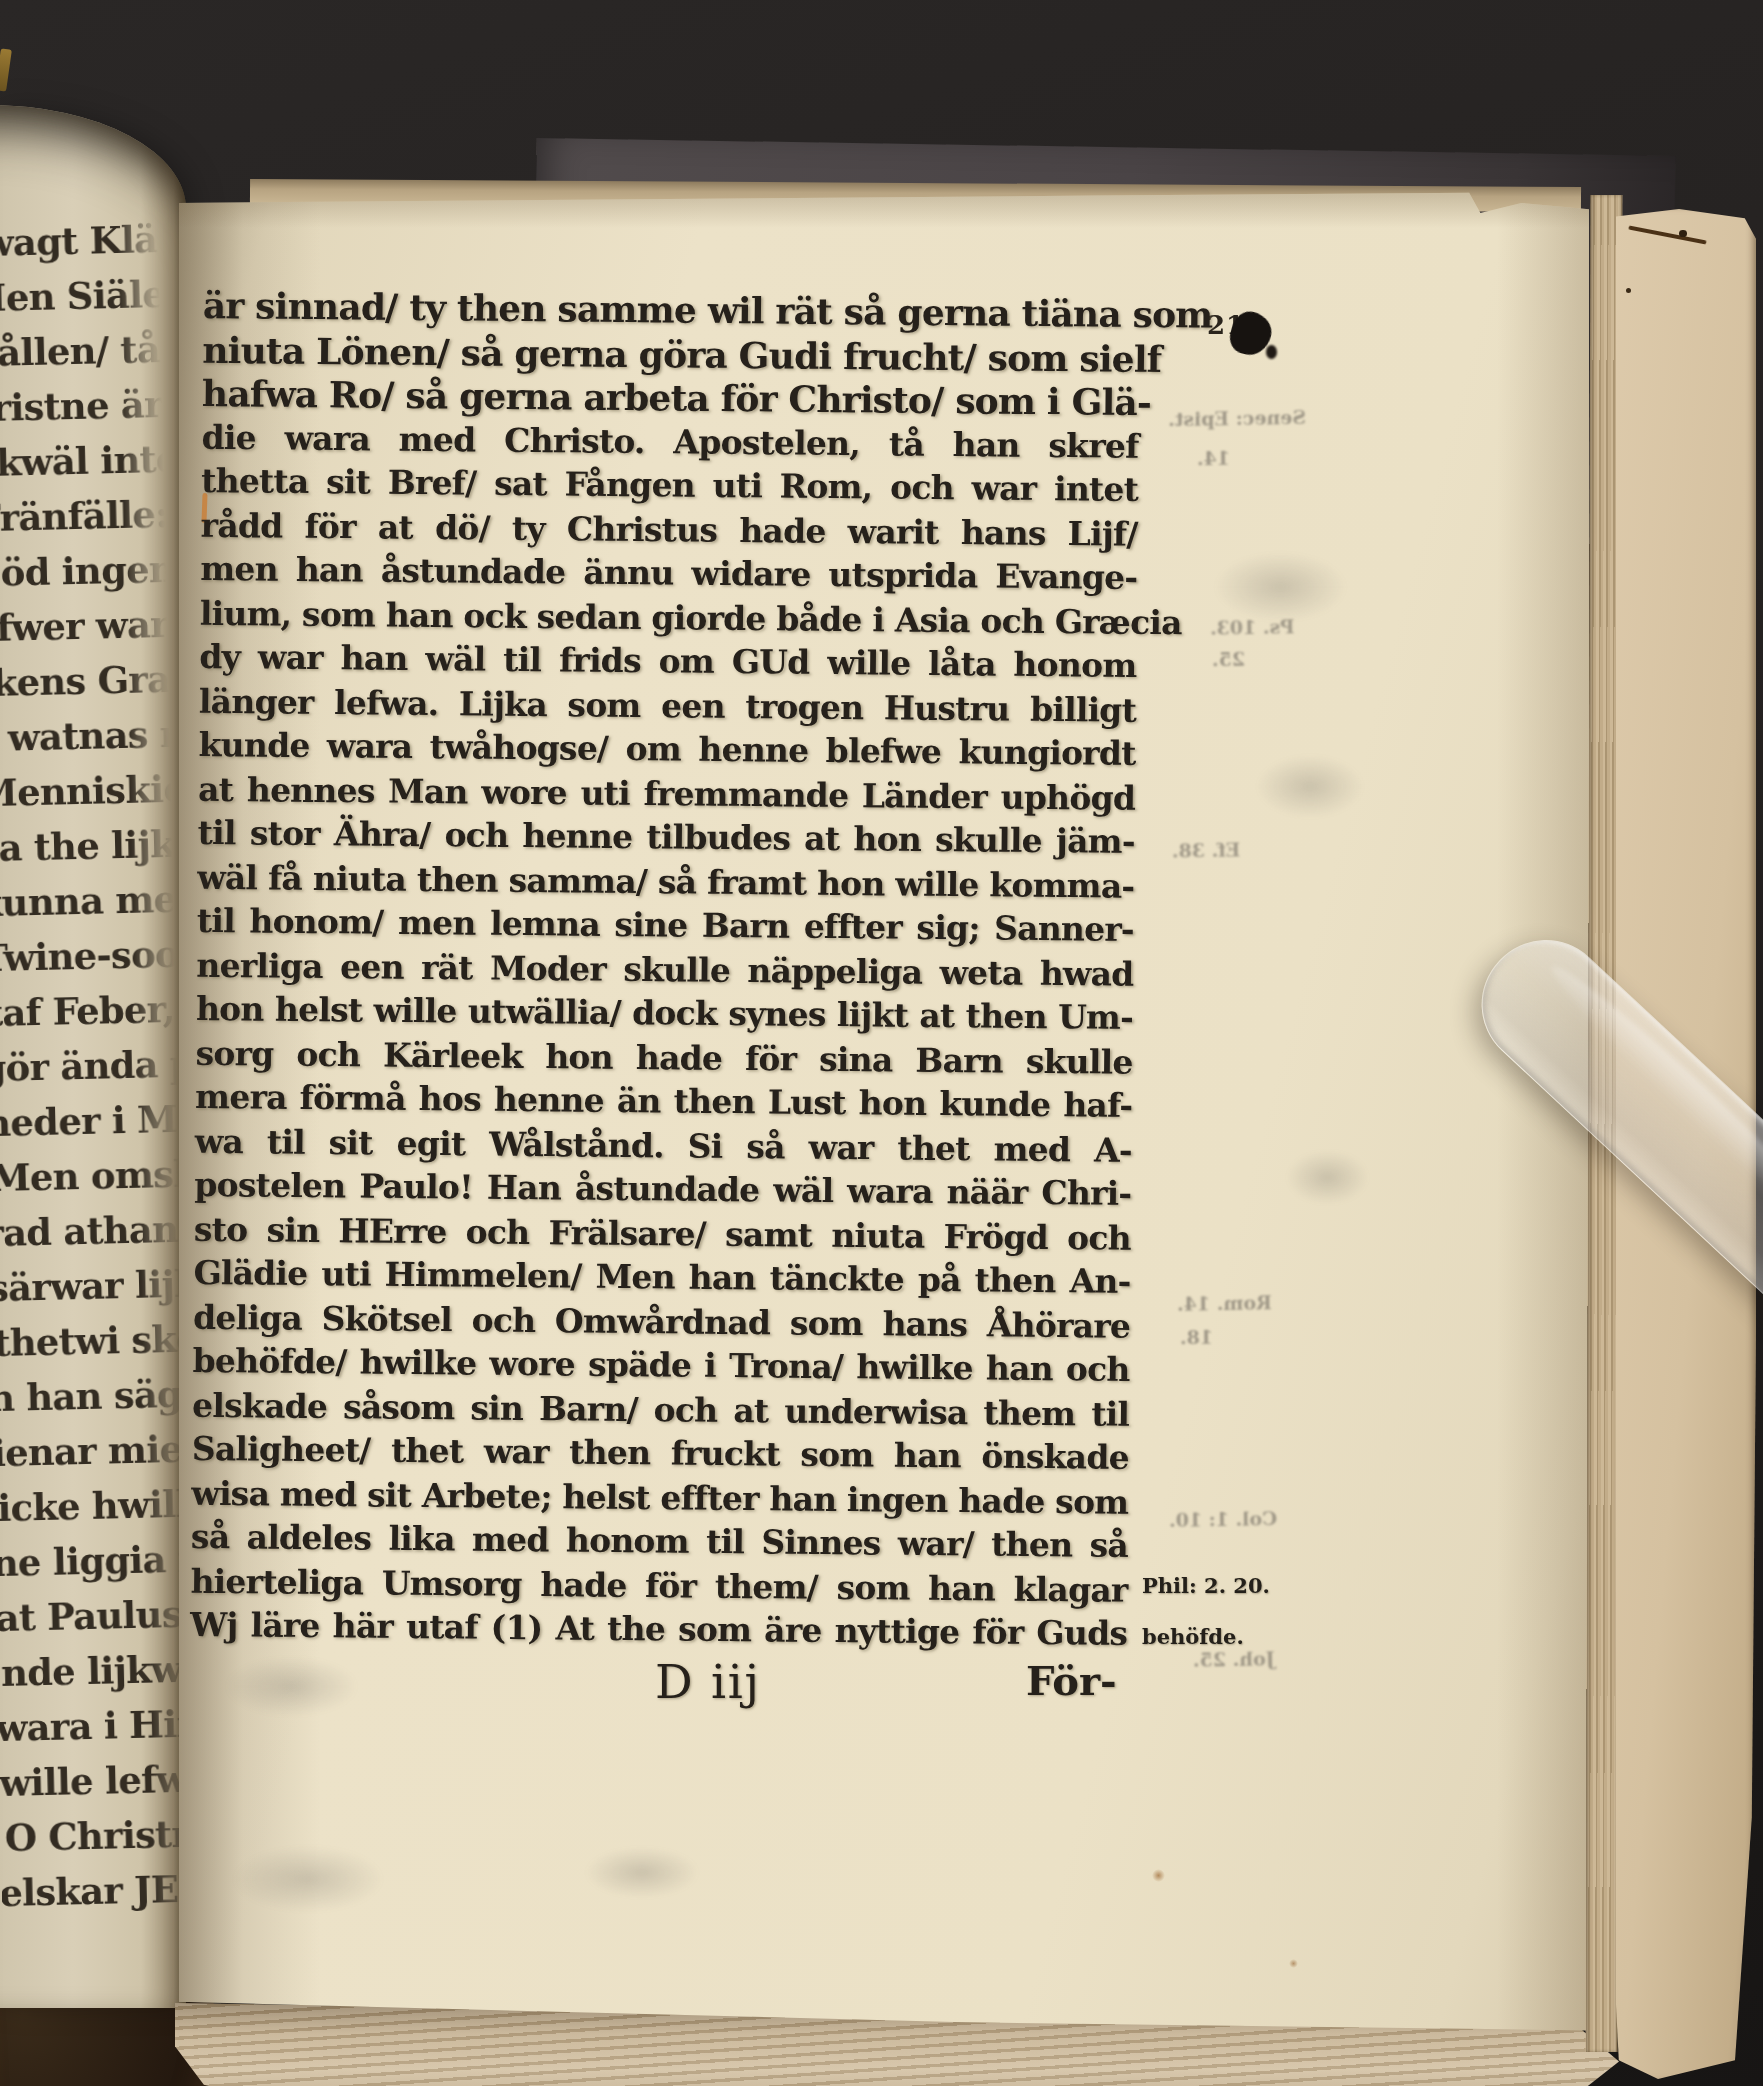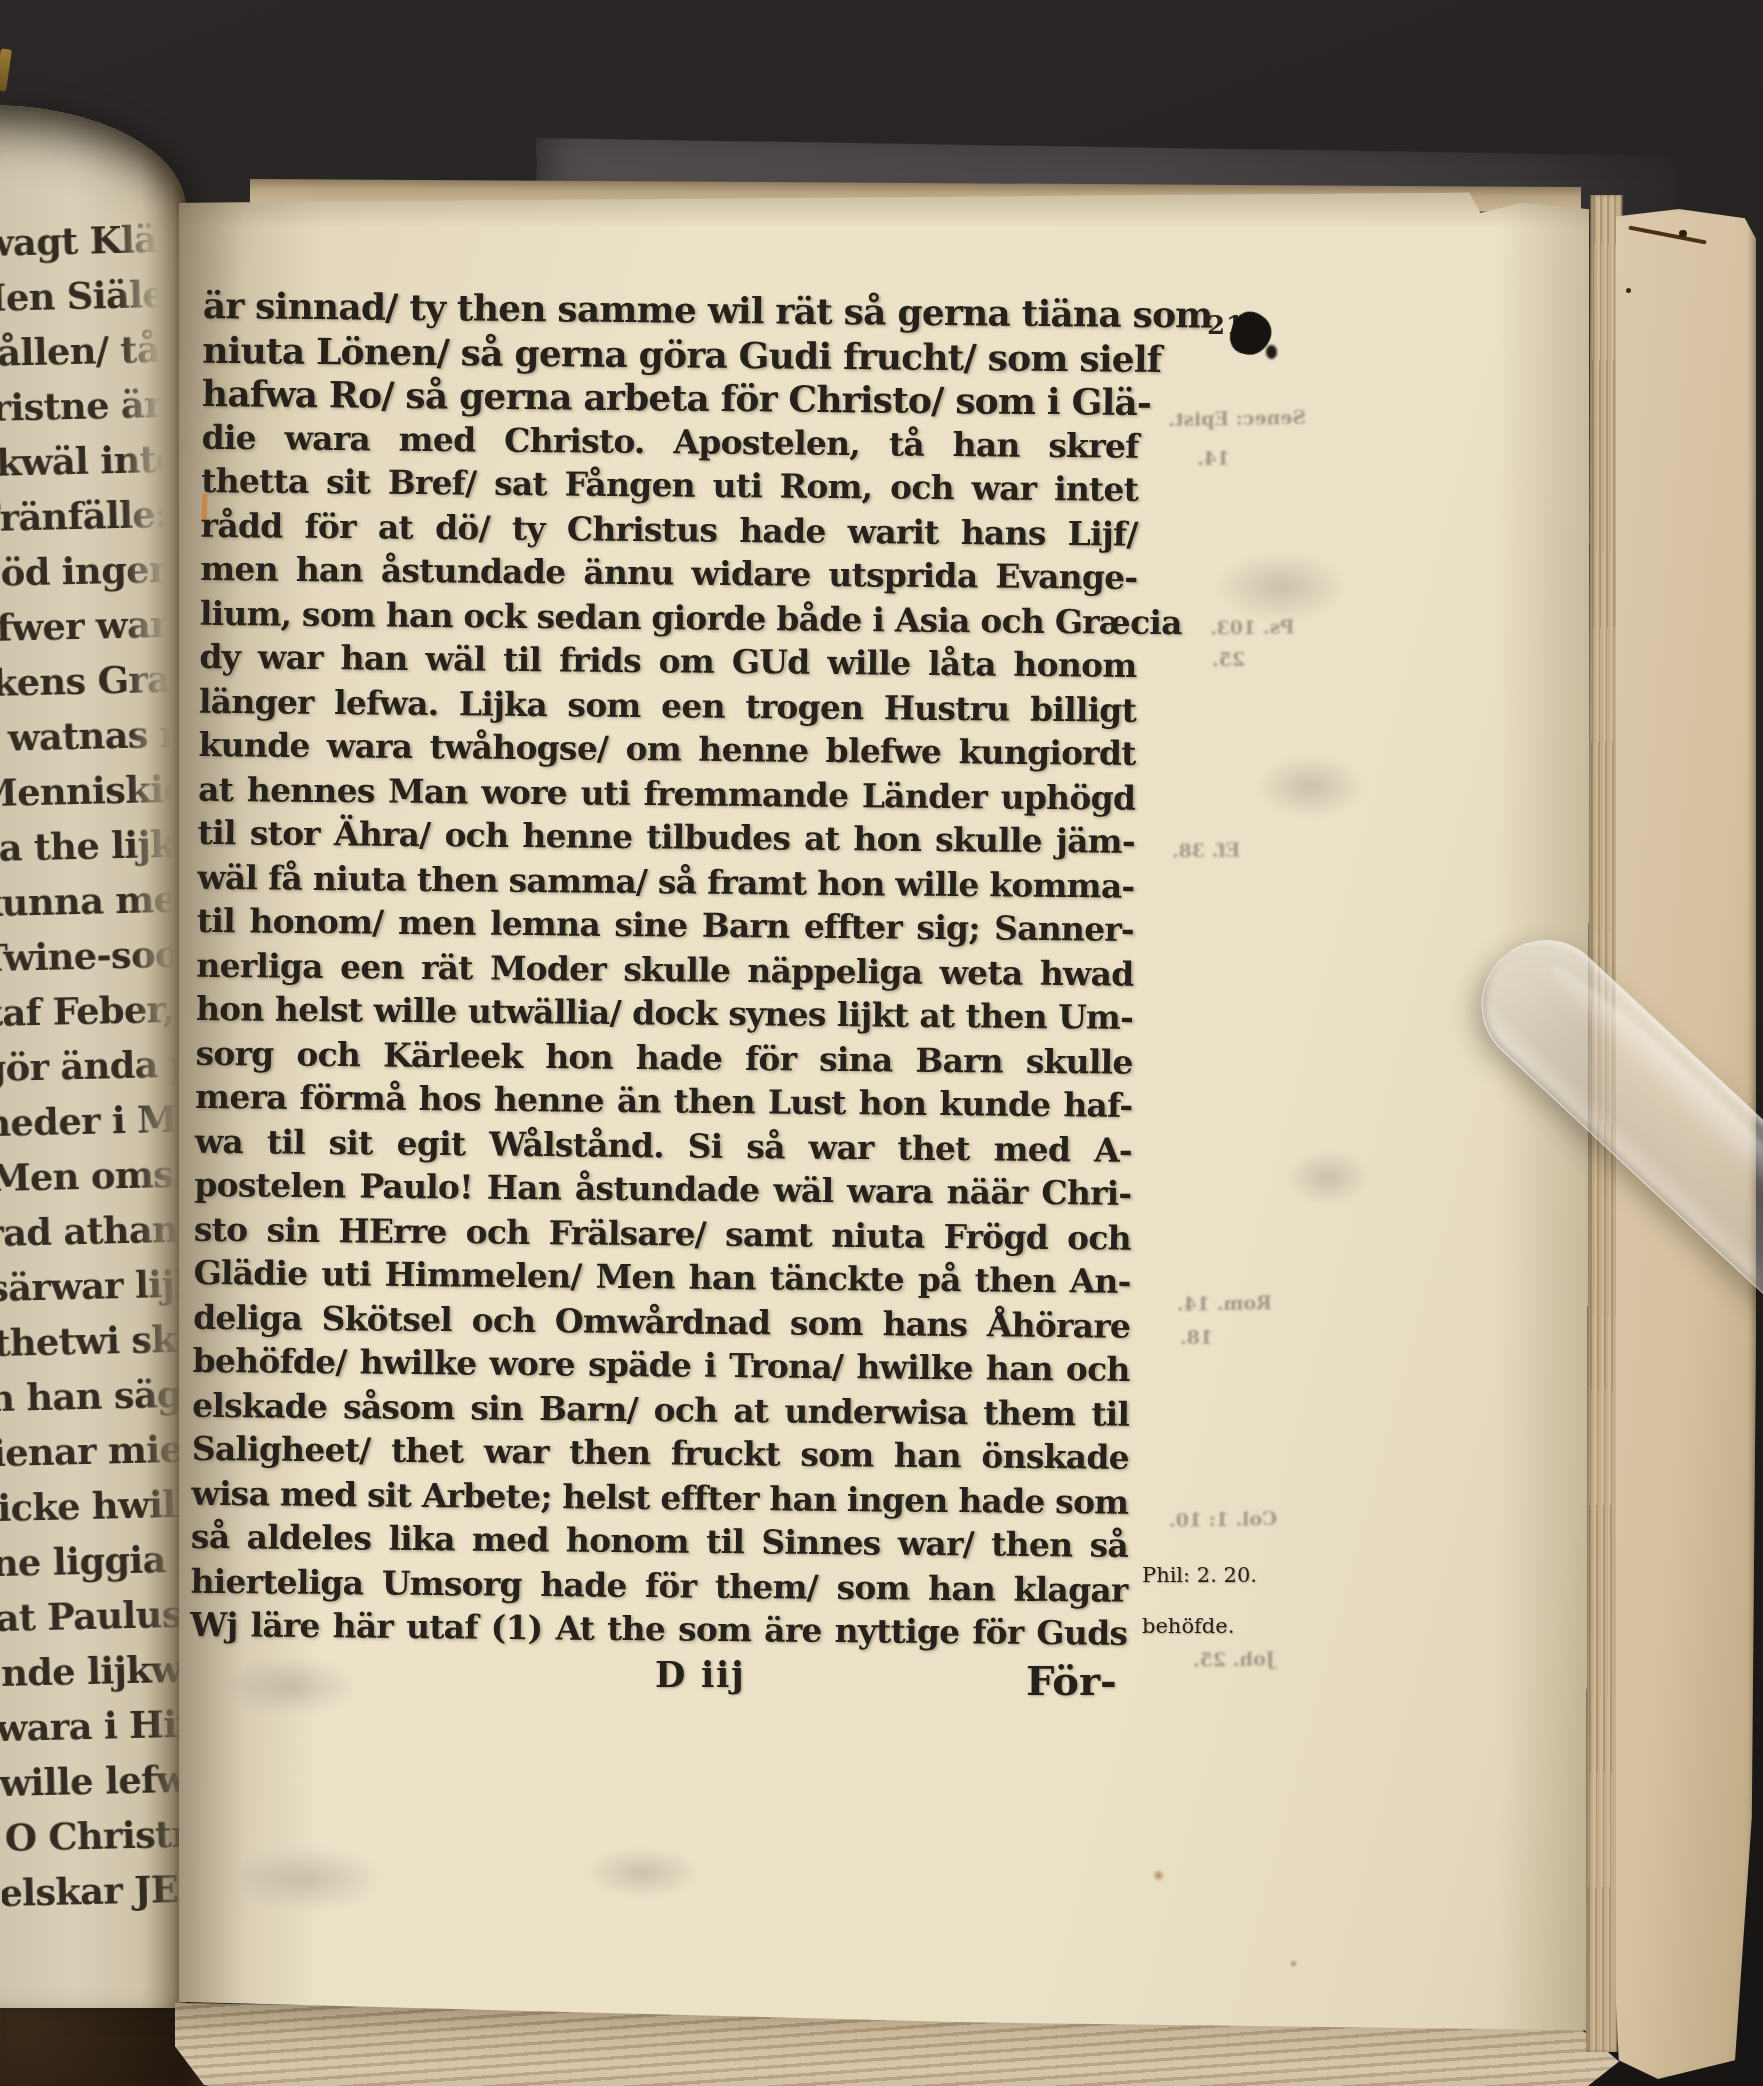--- a/index.html
+++ b/index.html
@@ -74,35 +74,35 @@
   .line:nth-child(2n){transform:translateY(0.8px);}
 
   .page-num{left:1028px;top:120px;font-size:26px;font-weight:700;color:#2a241c;letter-spacing:0.8px;}
   .ink-blot{left:1052px;top:122px;width:40px;height:43px;background:#171310;
             border-radius:46% 62% 55% 40%/52% 48% 60% 44%;filter:blur(0.6px);transform:rotate(14deg);}
   .ink-blot2{left:1087px;top:155px;width:11px;height:14px;background:#201a15;border-radius:50%;filter:blur(0.8px);}
 
   
   .note-ghost{font-size:19px;font-weight:700;color:#55504a;opacity:.5;filter:blur(1px);
               transform:scaleX(-1) rotate(1deg);white-space:nowrap;}
-  .note-print{font-size:21px;font-weight:400;color:#24201a;filter:blur(0.2px);white-space:nowrap;
-              text-shadow:0.8px 0.8px 1.7px rgba(100,90,65,.5);}
+  .note-print{font-size:21px;font-weight:700;color:#24201a;filter:blur(0.2px);white-space:nowrap;
+              text-shadow:0.8px 0.8px 1.7px rgba(100,90,65,.5);margin-top:10px;}
   .n-senec{left:989px;top:217px;}
   .n-senec2{left:1018px;top:257px;}
   .n-ps{left:1031px;top:426px;}
   .n-ps2{left:1033px;top:458px;}
   .n-ef{left:993px;top:649px;}
   .n-rom{left:998px;top:1102px;}
   .n-rom2{left:1001px;top:1136px;}
   .n-col{left:990px;top:1318px;}
   .n-phil{left:963px;top:1373px;}
   .n-lard{left:963px;top:1424px;}
   .n-joh{left:1014px;top:1458px;}
 
-  .signature{left:476px;top:1464px;font-size:35px;font-weight:700;color:#26211b;letter-spacing:1.7px;
+  .signature{left:476px;top:1464px;font-size:47px;font-weight:400;color:#26211b;letter-spacing:1.7px;
              text-shadow:1.3px 1.3px 2.5px rgba(105,95,70,.5);}
   .catchword{left:847px;top:1467px;font-size:40px;font-weight:700;color:#26211b;
              text-shadow:1.3px 1.3px 2.5px rgba(105,95,70,.5);}
 
   
   .smudge{background:radial-gradient(closest-side,rgba(110,105,96,.26),transparent 75%);filter:blur(2.5px);}
   .sm1{left:1014px;top:351px;width:175px;height:92px;}
   .sm2{left:1060px;top:555px;width:142px;height:83px;}
   .sm3{left:1094px;top:952px;width:109px;height:71px;}
   .sm4{left:25px;top:1457px;width:175px;height:79px;}

